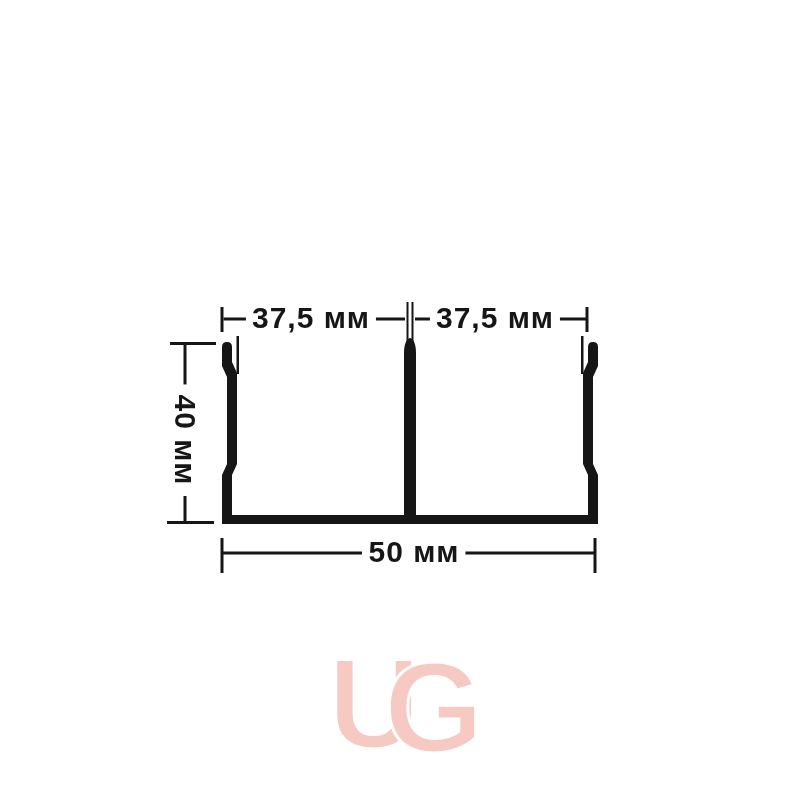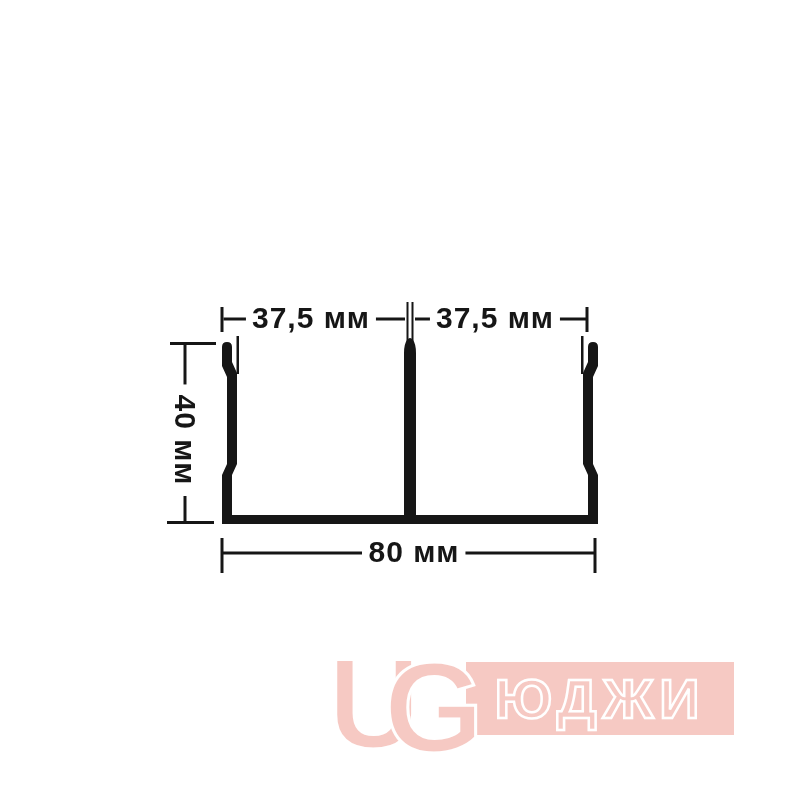--- a/index.html
+++ b/index.html
@@ -148,23 +148,20 @@
       <line x1="595" y1="538" x2="595" y2="573"></line>
     </g>
   </svg>
 
   <div class="dim-label" style="left:311px; top:317px;">37,5 мм</div>
 
   <div class="dim-label" style="left:495px; top:317px;">37,5 мм</div>
 
   <div class="dim-label rotated" style="left:185px; top:440px;">40 мм</div>
 
-  <div class="dim-label" style="left:414px; top:551px;">80 мм</div>
+  <div class="dim-label" style="left:414px; top:551px;">50 мм</div>
 
   <div class="watermark">
     <span class="wm-letter wm-u">U</span>
     <span class="wm-letter wm-g">G</span>
-    <div class="wm-box">
-      <span class="wm-text">ЮДЖИ</span>
-    </div>
   </div>
 
 </div>
 
 </body></html>

